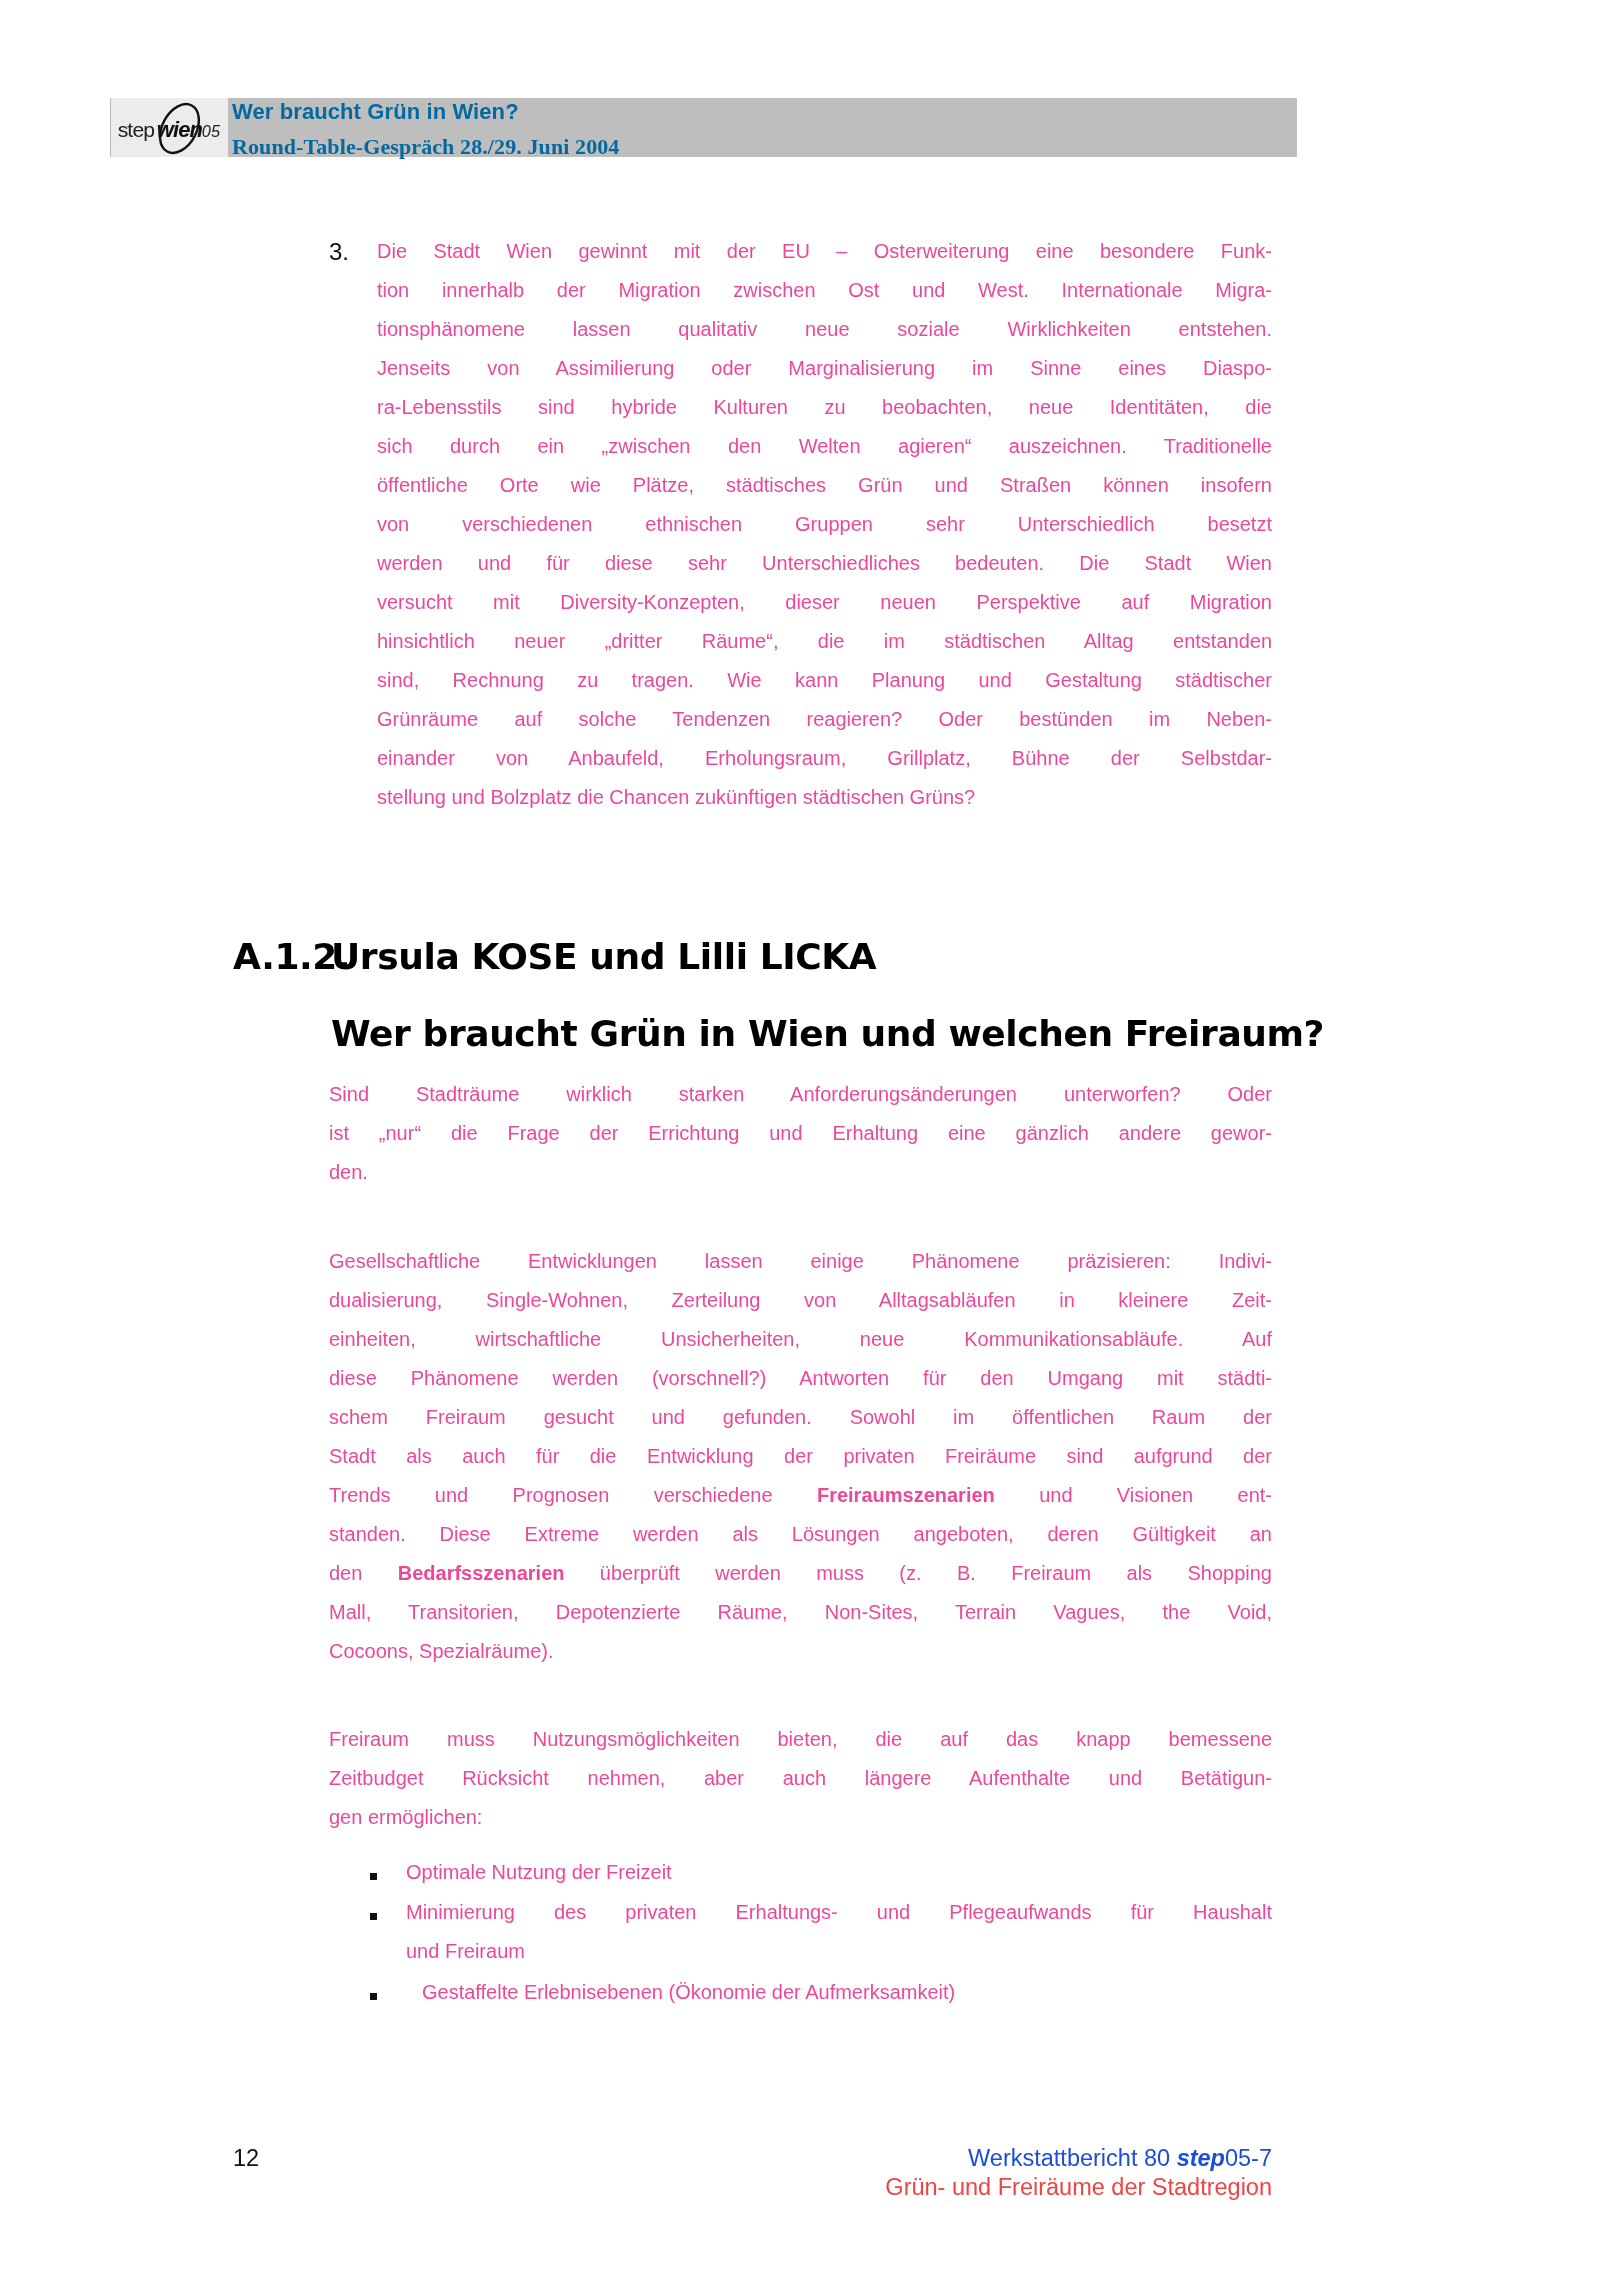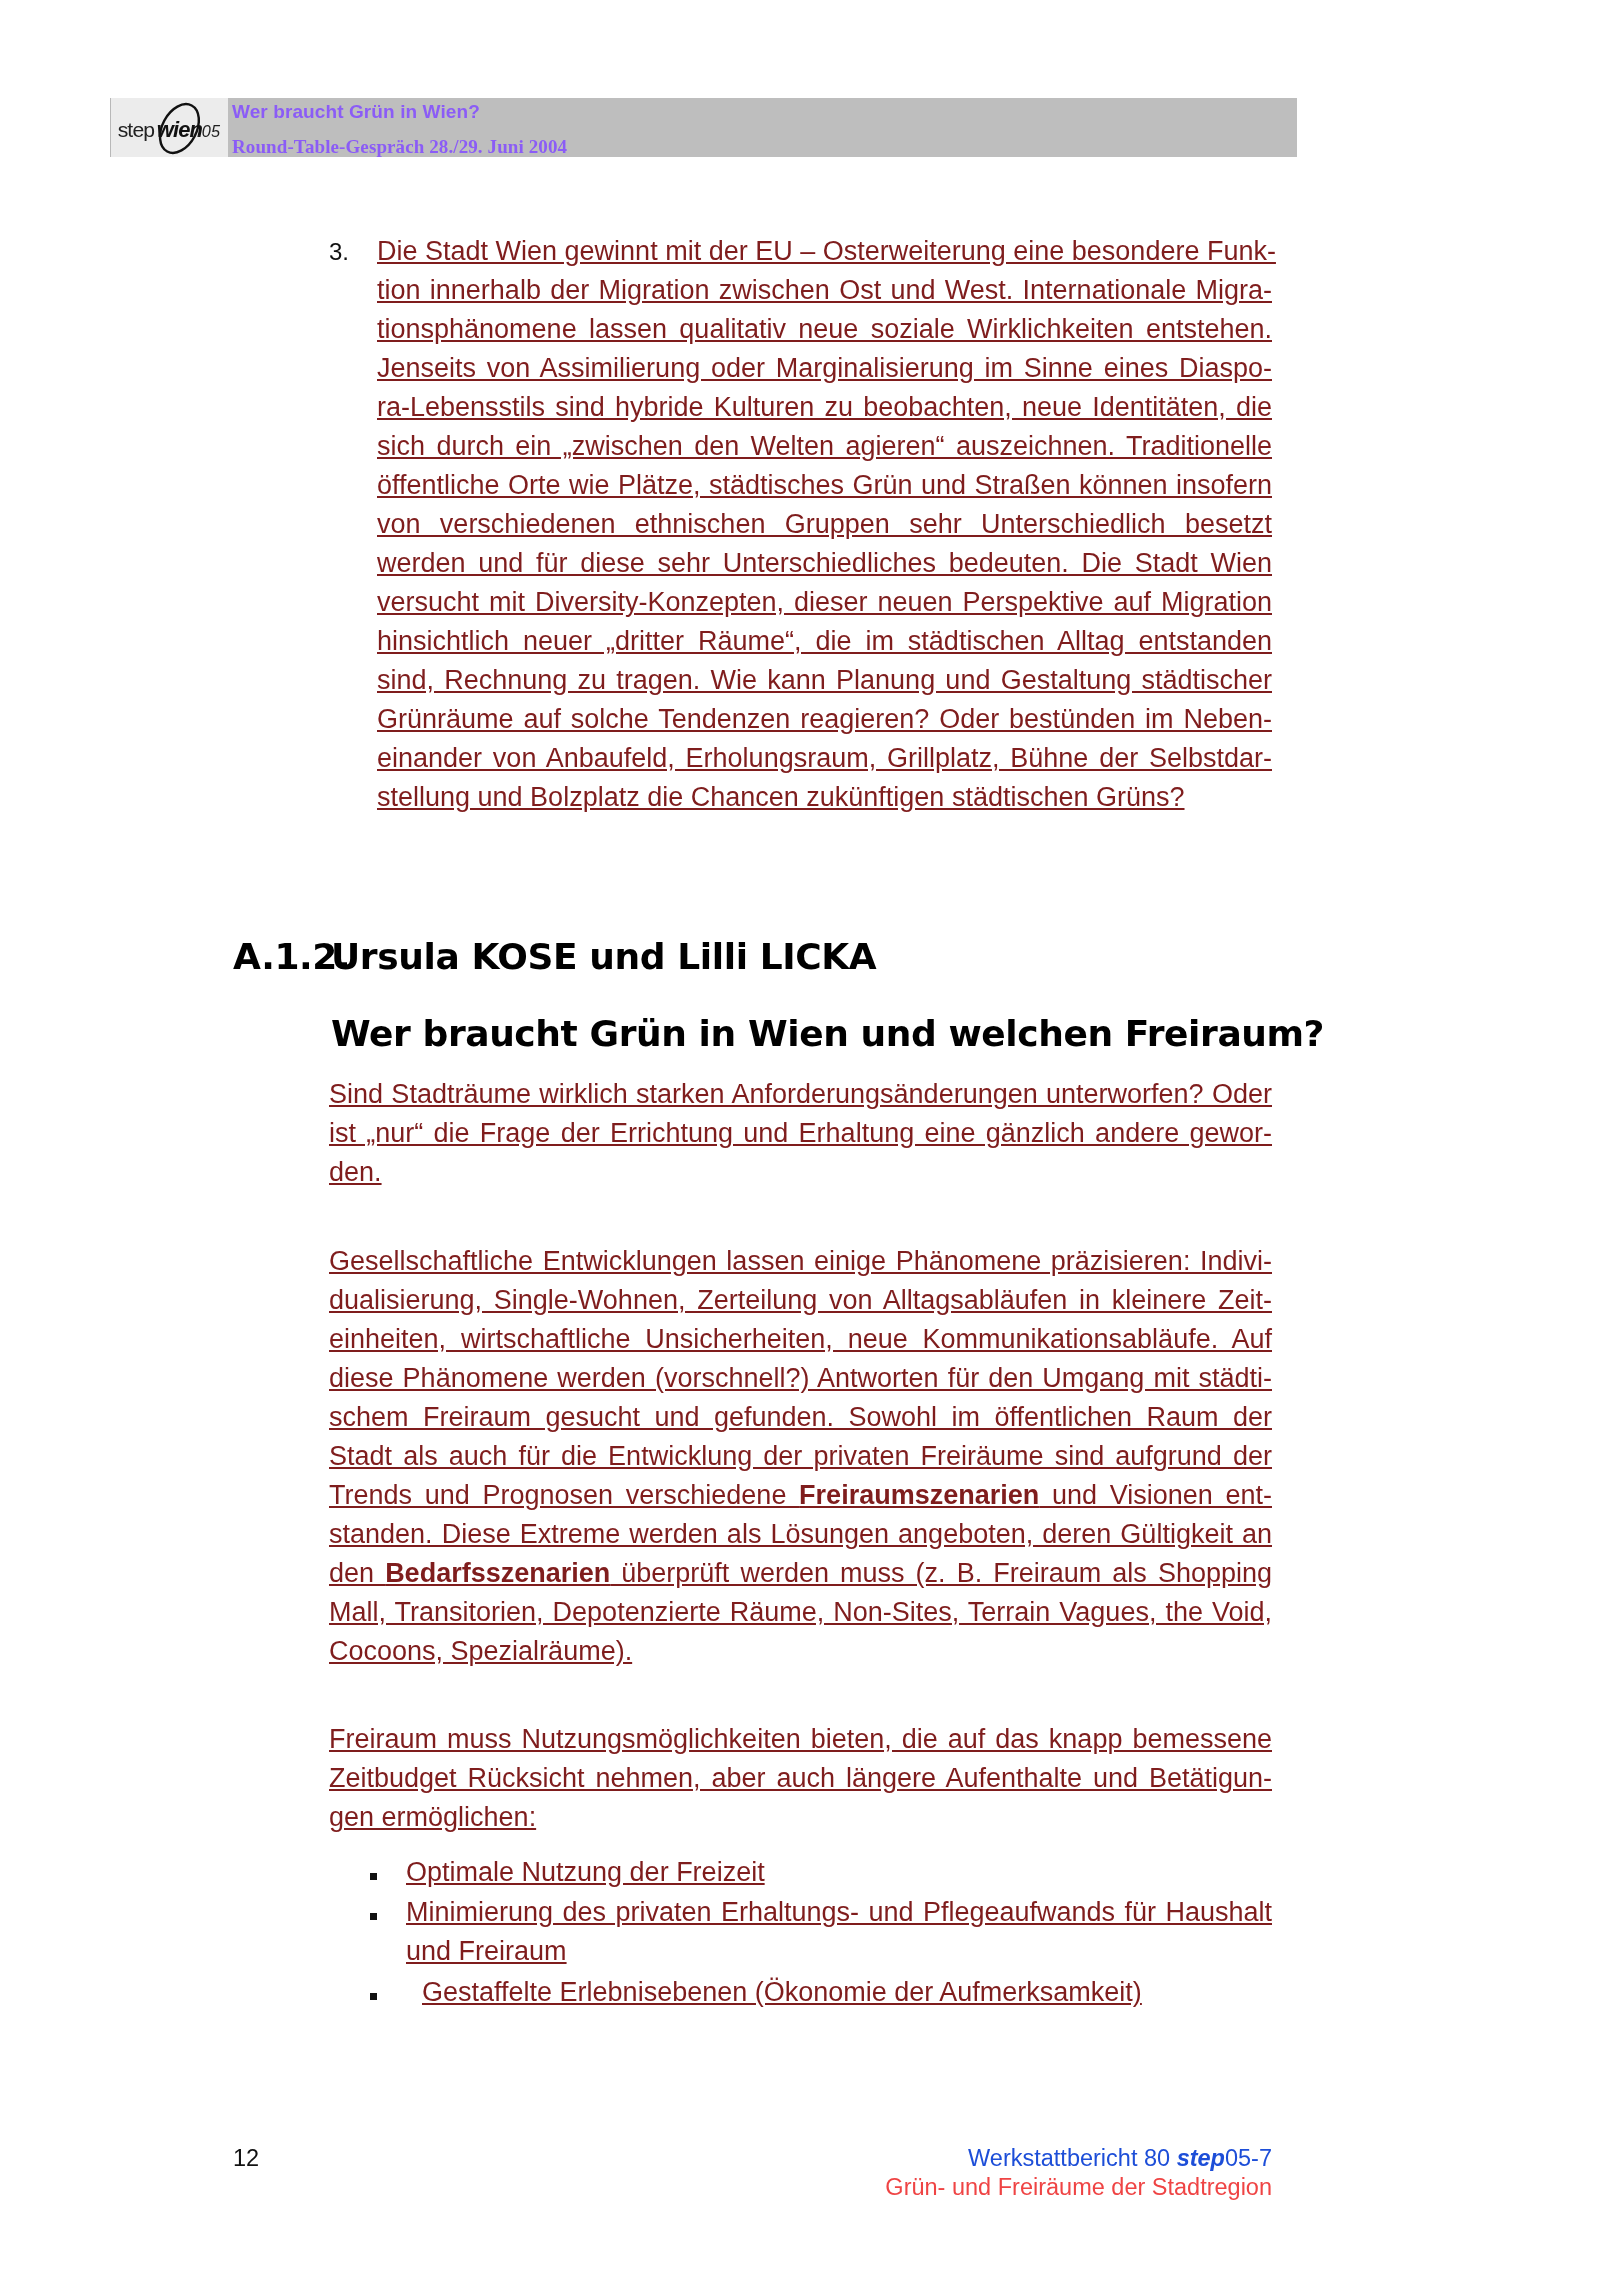--- a/index.html
+++ b/index.html
@@ -4,28 +4,28 @@
 <style>
   html, body { margin:0; padding:0; background:#ffffff; }
   body { width:1622px; height:2295px; position:relative; overflow:hidden;
          font-family:"Liberation Sans", sans-serif; color:#111; }
 
   
   .hdr { position:absolute; left:110px; top:98px; width:1187px; height:59px; }
   .hdr-logo { position:absolute; left:0; top:0; width:118px; height:59px; background:#ececec;
               border-left:1.6px solid #b8b8b8; box-sizing:border-box; }
   .hdr-band { position:absolute; left:118px; top:0; right:0; height:59px; background:#bebebe; }
-  .hdr-line { position:absolute; left:122px; font-weight:bold; font-size:19px; line-height:24px;
-              color:#8b5cf6; white-space:nowrap; letter-spacing:0.1px; }
+  .hdr-line { position:absolute; left:122px; font-weight:bold; font-size:22px; line-height:24px;
+              color:#0369a1; white-space:nowrap; letter-spacing:0.1px; }
   .hdr-line.l1 { top:1.6px; }
   .hdr-line.l2 { top:37px;font-family:Liberation Serif, serif; }
   .logo-svg { position:absolute; left:4.9px; top:1.6px; }
 
   
-  .txt { position:absolute; font-size:27px; line-height:39px; color:#7f1d1d;text-decoration:underline; }
+  .txt { position:absolute; font-size:20px; line-height:39px; color:#ec4899; }
   .just { text-align:justify; text-align-last:left; }
   .just .ln { display:block; text-align:justify; text-align-last:justify; height:39px; white-space:nowrap; }
   .just .ln.last { text-align-last:left; }
 
   .num { position:absolute; left:329px; top:232px; font-size:24px; line-height:39px; }
 
   .h2 { position:absolute; font-family:"DejaVu Sans", sans-serif; font-weight:bold; font-size:36px;
         line-height:45px; color:#000; white-space:nowrap; letter-spacing:-0.4px; }
   .h2-num { left:233px; top:934px; }
   .h2-title { left:331px; top:934px; }

